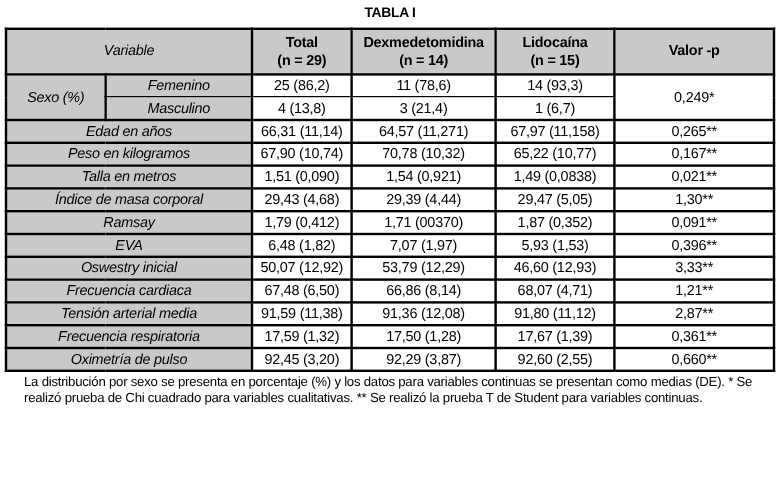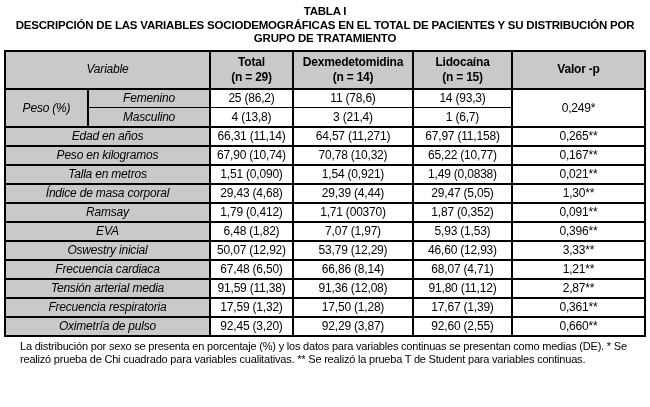--- a/index.html
+++ b/index.html
@@ -62,21 +62,20 @@
     letter-spacing: -0.2px;
   }
 </style>
 </head>
 <body>
 
 <div class="page">
 
   <div class="title-block">
     <div class="tbl-label">TABLA I</div>
-    <div>DESCRIPCIÓN DE LAS VARIABLES SOCIODEMOGRÁFICAS EN EL TOTAL DE PACIENTES Y SU DISTRIBUCIÓN POR GRUPO DE TRATAMIENTO</div>
   </div>
 
   <table class="main">
     <colgroup>
       <col style="width:83px">
         <col style="width:122px">
         <col style="width:83px">
       <col style="width:120px">
         <col style="width:99px">
         <col style="width:133px">
@@ -88,21 +87,21 @@
       <td>Total
 (n = 29)</td>
       <td>Dexmedetomidina
 (n = 14)</td>
       <td>Lidocaína
 (n = 15)</td>
       <td>Valor -p</td>
     </tr>
 
     <tr>
-      <td rowspan="2" class="var">Peso (%)</td>
+      <td rowspan="2" class="var">Sexo (%)</td>
       <td class="var thin-bottom">Femenino</td>
       <td class="thin-bottom">25 (86,2)</td>
       <td class="thin-bottom">11 (78,6)</td>
       <td class="thin-bottom">14 (93,3)</td>
       <td rowspan="2">0,249*</td>
     </tr>
     <tr>
       <td class="var thin-top">Masculino</td>
       <td class="thin-top">4 (13,8)</td>
       <td class="thin-top">3 (21,4)</td>

